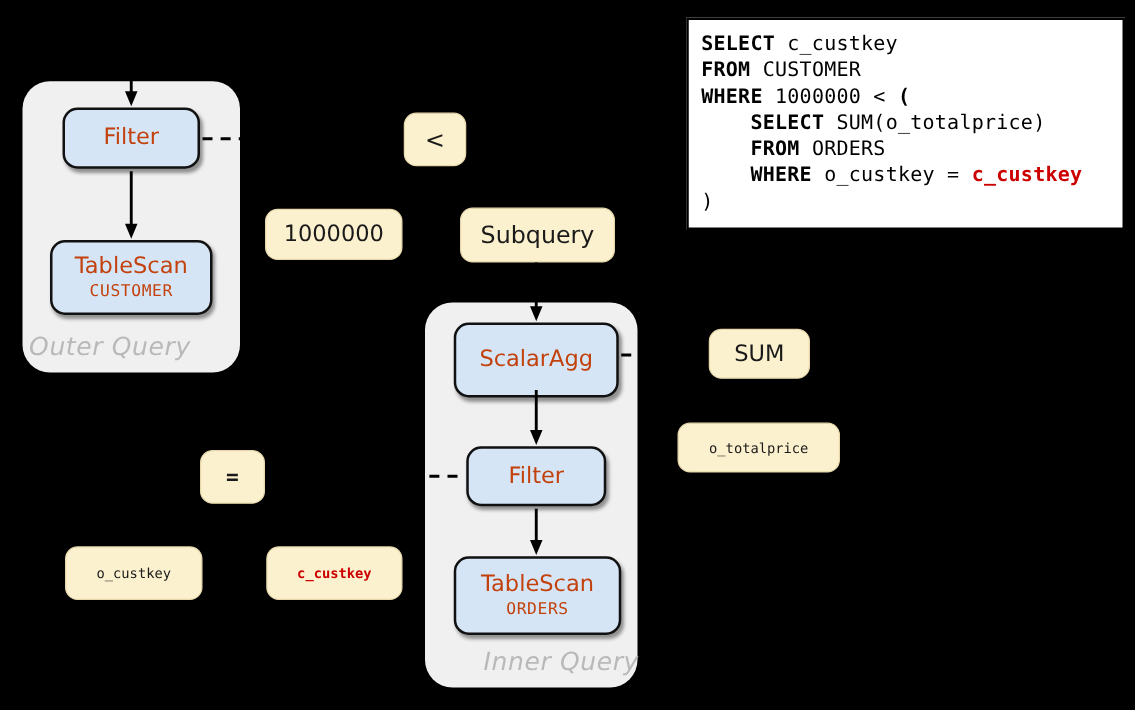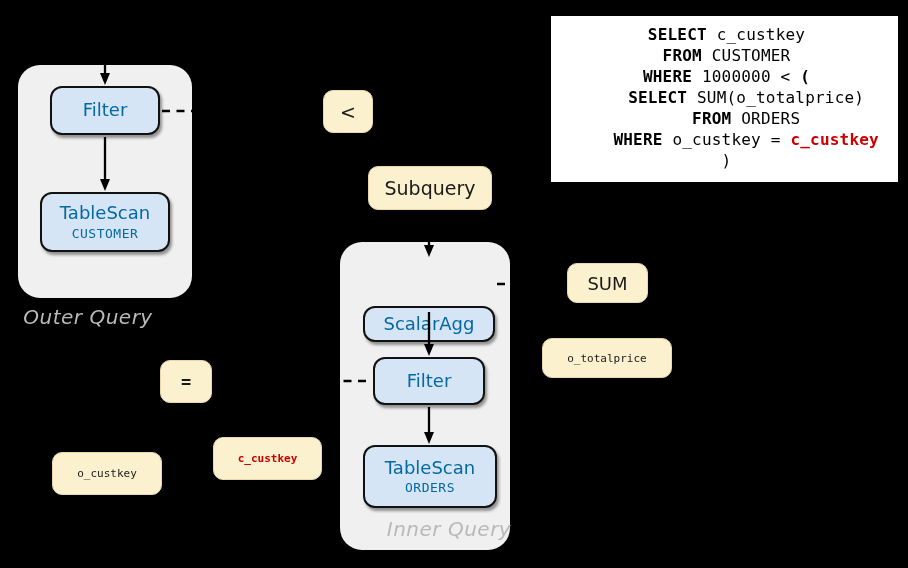--- a/index.html
+++ b/index.html
@@ -28,21 +28,21 @@
     position:absolute;text-align:center;font-style:italic;
     color:var(--muted);font-size:20px;letter-spacing:0.5px;
   }
 
   
   .node{
     position:absolute;background:var(--node-fill);
     border:2px solid var(--node-border);border-radius:12px;
     display:flex;flex-direction:column;align-items:center;justify-content:center;
     box-shadow:2px 3px 3px rgba(0,0,0,0.40);
-    box-sizing:border-box;color:#0369a1;
+    box-sizing:border-box;color:#c2410c;
   }
   .node .lbl{font-size:18px;line-height:1.15;}
   .node .sub{
     font-family:"DejaVu Sans Mono","Liberation Mono",monospace;
     font-size:13px;letter-spacing:0.5px;margin-top:2px;
   }
 
   
   .expr{
     position:absolute;background:var(--expr-fill);
@@ -56,73 +56,73 @@
   .expr.red{color:var(--red);}
 
   
   .sql-panel{
     position:absolute;left:549px;top:14px;width:351px;height:170px;
     background:var(--code-bg);border:2px solid #000;box-sizing:border-box;
     padding:8px 6px 0 10px;
     font-family:"DejaVu Sans Mono","Liberation Mono",monospace;
     font-size:16px;line-height:21px;letter-spacing:0.2px;color:#000;
     white-space:pre;
-    text-align:center;
   }
   .code-line{height:21px;}
   .code-line .kw{font-weight:bold;}
   .code-line .red{color:var(--red);font-weight:bold;}
 
   svg.connectors{position:absolute;left:0;top:0;z-index:10;pointer-events:none;}
 </style>
 </head>
 <body>
 
 <div class="stage">
 
   <div class="group" style="left:18px;top:65px;width:174px;height:233px;"></div>
-  <div class="group-label" style="left:18px;top:265px;width:140px;margin-top:40px;">Outer Query</div>
+  <div class="group-label" style="left:18px;top:265px;width:140px;">Outer Query</div>
 
   <div class="node" style="left:50px;top:86px;width:110px;height:49px;">
     <span class="lbl">Filter</span>
   </div>
 
   <div class="node" style="left:40px;top:192px;width:130px;height:60px;">
     <span class="lbl">TableScan</span>
     <span class="sub">CUSTOMER</span>
   </div>
 
   <div class="group" style="left:340px;top:242px;width:170px;height:308px;"></div>
   <div class="group-label" style="left:340px;top:517px;width:170px;padding-left:24px;">Inner Query</div>
 
-  <div class="node" style="left:363px;top:258px;width:132px;height:36px;margin-top:48px;">
+  <div class="node" style="left:363px;top:258px;width:132px;height:60px;">
     <span class="lbl">ScalarAgg</span>
   </div>
 
   <div class="node" style="left:373px;top:357px;width:112px;height:48px;">
     <span class="lbl">Filter</span>
   </div>
 
   <div class="node" style="left:363px;top:445px;width:134px;height:63px;">
     <span class="lbl">TableScan</span>
     <span class="sub">ORDERS</span>
   </div>
 
   <div class="expr sans" style="left:323px;top:90px;width:50px;height:43px;font-size:19px;">&lt;</div>
 
+  <div class="expr sans" style="left:212px;top:167px;width:110px;height:41px;">1000000</div>
 
   <div class="expr sans" style="left:567px;top:263px;width:81px;height:40px;">SUM</div>
 
   <div class="expr sans" style="left:368px;top:166px;width:124px;height:44px;font-size:19px;">Subquery</div>
 
   <div class="expr mono" style="left:542px;top:338px;width:130px;height:40px;">o_totalprice</div>
 
   <div class="expr mono bold" style="left:160px;top:360px;width:52px;height:43px;font-size:17px;">=</div>
 
-  <div class="expr mono" style="left:52px;top:437px;width:110px;height:43px;margin-top:15px;">o_custkey</div>
+  <div class="expr mono" style="left:52px;top:437px;width:110px;height:43px;">o_custkey</div>
 
   <div class="expr mono bold red" style="left:213px;top:437px;width:109px;height:43px;">c_custkey</div>
 
   <div class="sql-panel" id="sql-code"><div class="code-line"><span class="kw">SELECT</span><span> c_custkey</span></div><div class="code-line"><span class="kw">FROM</span><span> CUSTOMER</span></div><div class="code-line"><span class="kw">WHERE</span><span> 1000000 &lt; </span><span class="kw">(</span></div><div class="code-line"><span>    </span><span class="kw">SELECT</span><span> SUM(o_totalprice)</span></div><div class="code-line"><span>    </span><span class="kw">FROM</span><span> ORDERS</span></div><div class="code-line"><span>    </span><span class="kw">WHERE</span><span> o_custkey = </span><span class="red">c_custkey</span></div><div class="code-line"><span>)</span></div></div>
 
   <svg class="connectors" width="908" height="568" viewBox="0 0 908 568">
     <defs>
       <marker id="arrow" markerUnits="userSpaceOnUse" markerWidth="14" markerHeight="12" refX="3" refY="6" orient="auto">
         <path d="M1,1 L13,6 L1,11 z" fill="#000"></path>
       </marker>

